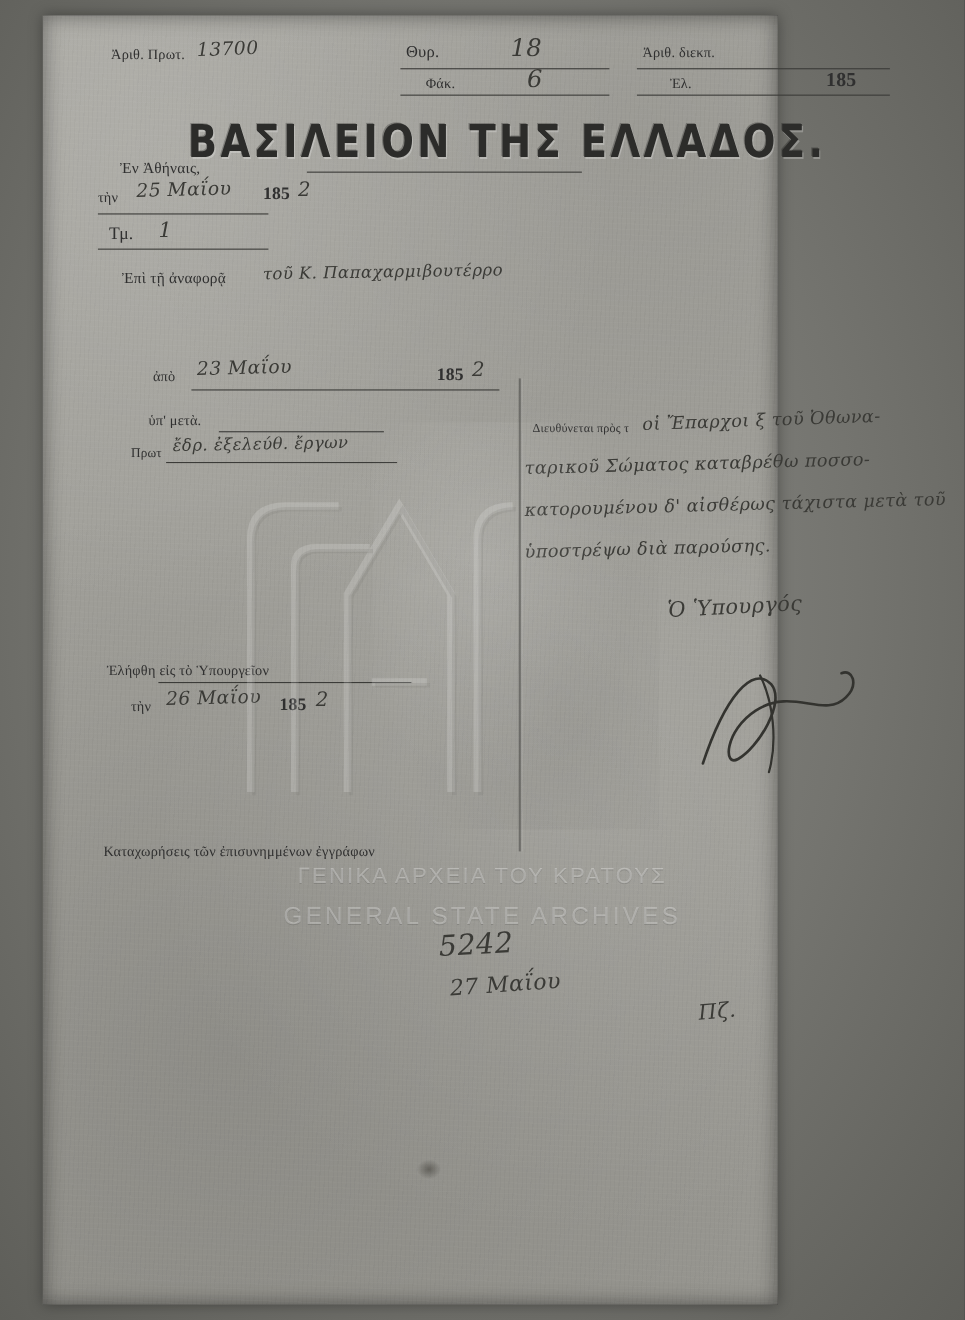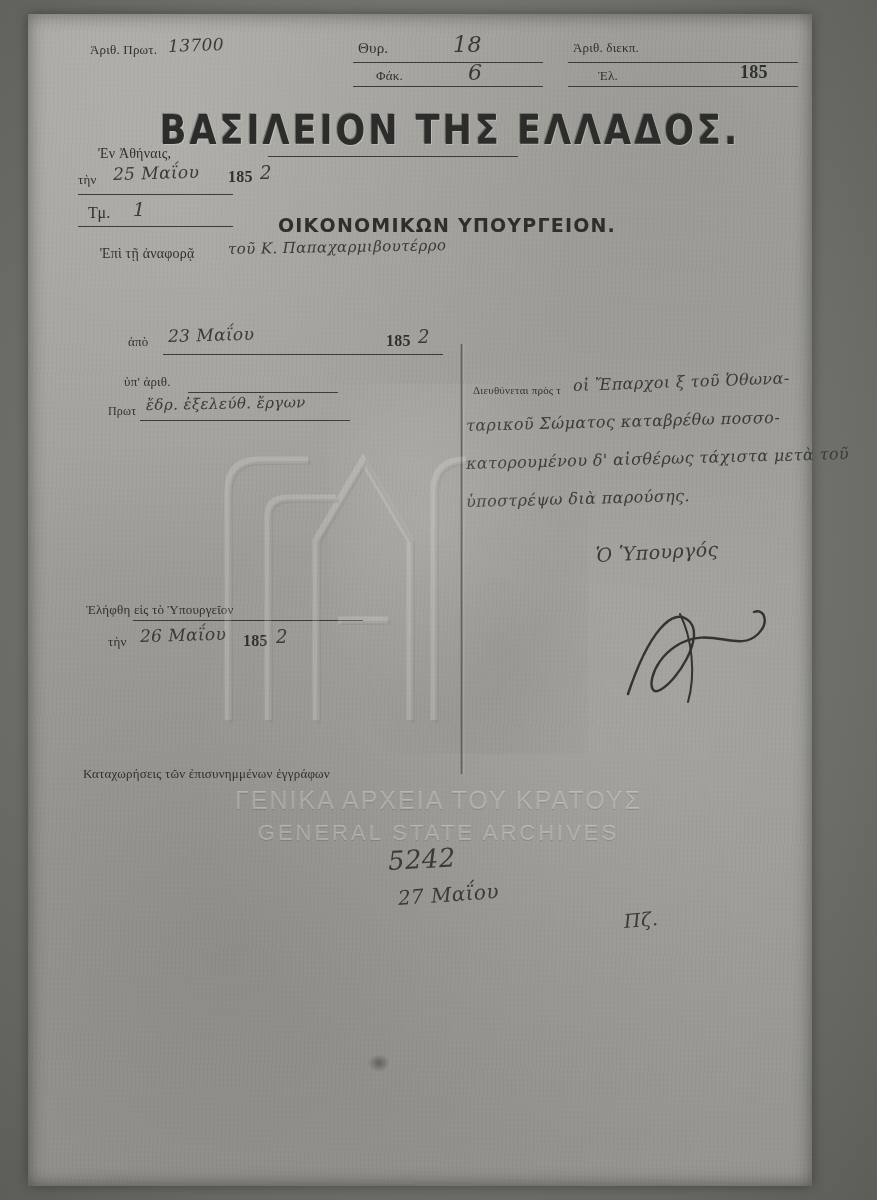--- a/index.html
+++ b/index.html
@@ -24,23 +24,23 @@
   }
   
   .scan-bg {
     position: absolute;
     inset: 0;
     background:
       radial-gradient(ellipse at 50% 45%, #8b8b87 0%, #74746f 55%, #5e5e59 100%);
   }
   .sheet {
     position: absolute;
-    left: 28px;
+    left: 39px;
     top: 14px;
-    width: 784px;
+    width: 668px;
     height: 1172px;
     background:
       linear-gradient(180deg, #a9a8a2 0%, #a3a29c 25%, #9e9d97 60%, #96958f 100%);
     box-shadow: 0 0 18px rgba(0,0,0,.45) inset, 0 0 12px rgba(0,0,0,.35);
   }
   
   .sheet::before {
     content: "";
     position: absolute;
     inset: 0;
@@ -130,21 +130,21 @@
     position: absolute;
     left: 0;
     width: 877px;
     text-align: center;
     font-family: "Liberation Sans", sans-serif;
     color: rgba(255,255,255,.30);
     text-shadow: 0 1px 0 rgba(0,0,0,.12);
     letter-spacing: 2px;
     pointer-events: none;
   }
-  #wm-line1 { top: 786px; font-size: 25px; }
+  #wm-line1 { top: 786px; font-size: 20px; }
   #wm-line2 { top: 820px; font-size: 22px; letter-spacing: 3px; }
 
   .wm-logo {
     position: absolute;
     left: 198px;
     top: 420px;
     width: 300px;
     height: 330px;
     pointer-events: none;
     opacity: .30;
@@ -199,32 +199,31 @@
     <div class="abs hand" style="left:85px; top:150px; font-size:17px; transform:rotate(-1.5deg);">25 Μαΐου</div>
     <div class="abs print" style="left:200px; top:154px; font-size:16px; font-weight:bold;">185</div>
     <div class="abs hand" style="left:232px; top:148px; font-size:18px;">2</div>
     <div class="rule" style="left:240px; top:142px; width:250px;"></div>
 
     <div class="abs print" style="left:60px; top:190px; font-size:16px;">Τμ.</div>
     <div class="abs hand" style="left:105px; top:184px; font-size:19px;">1</div>
     <div class="rule" style="left:50px; top:180px; width:155px;"></div>
     <div class="rule" style="left:50px; top:212px; width:155px;"></div>
 
-    <div class="ministry">ΟΙΚΟΝΟΜΙΚΩΝ ΥΠΟΥΡΓΕΙΟΝ.</div>
 
     <div class="abs print" style="left:72px; top:232px; font-size:14px;">Ἐπὶ τῇ ἀναφορᾷ</div>
     <div class="abs hand" style="left:200px; top:226px; font-size:15px; transform:rotate(-1deg);">τοῦ Κ. Παπαχαρμιβουτέρρο</div>
 
     <div class="abs print" style="left:100px; top:320px; font-size:13px;">ἀπὸ</div>
     <div class="abs hand" style="left:140px; top:312px; font-size:17px; transform:rotate(-1.5deg);">23 Μαΐου</div>
     <div class="abs print" style="left:358px; top:318px; font-size:16px; font-weight:bold;">185</div>
     <div class="abs hand" style="left:390px; top:312px; font-size:18px;">2</div>
     <div class="rule" style="left:135px; top:340px; width:280px;"></div>
 
-    <div class="abs print" style="left:96px; top:360px; font-size:13px;">ὑπ' ἀριθ.</div>
+    <div class="abs print" style="left:96px; top:360px; font-size:13px;">ὑπ' μετὰ.</div>
     <div class="abs hand" style="left:165px; top:354px; font-size:16px;"></div>
     <div class="rule" style="left:160px; top:378px; width:150px;"></div>
 
     <div class="abs print" style="left:80px; top:390px; font-size:12px;">Πρωτ</div>
     <div class="abs hand" style="left:118px; top:382px; font-size:15px; transform:rotate(-1deg);">ἔδρ. ἐξελεύθ. ἔργων</div>
     <div class="rule" style="left:112px; top:406px; width:210px;"></div>
 
     <div class="abs print" style="left:445px; top:370px; font-size:11px;">Διευθύνεται πρὸς τ</div>
     <div class="abs hand" style="left:545px; top:362px; font-size:16px; transform:rotate(-2deg);">οἱ Ἔπαρχοι ξ τοῦ Ὀθωνα-</div>
     <div class="abs hand" style="left:438px; top:402px; font-size:16px; transform:rotate(-1.5deg);">ταρικοῦ Σώματος καταβρέθω ποσσο-</div>

